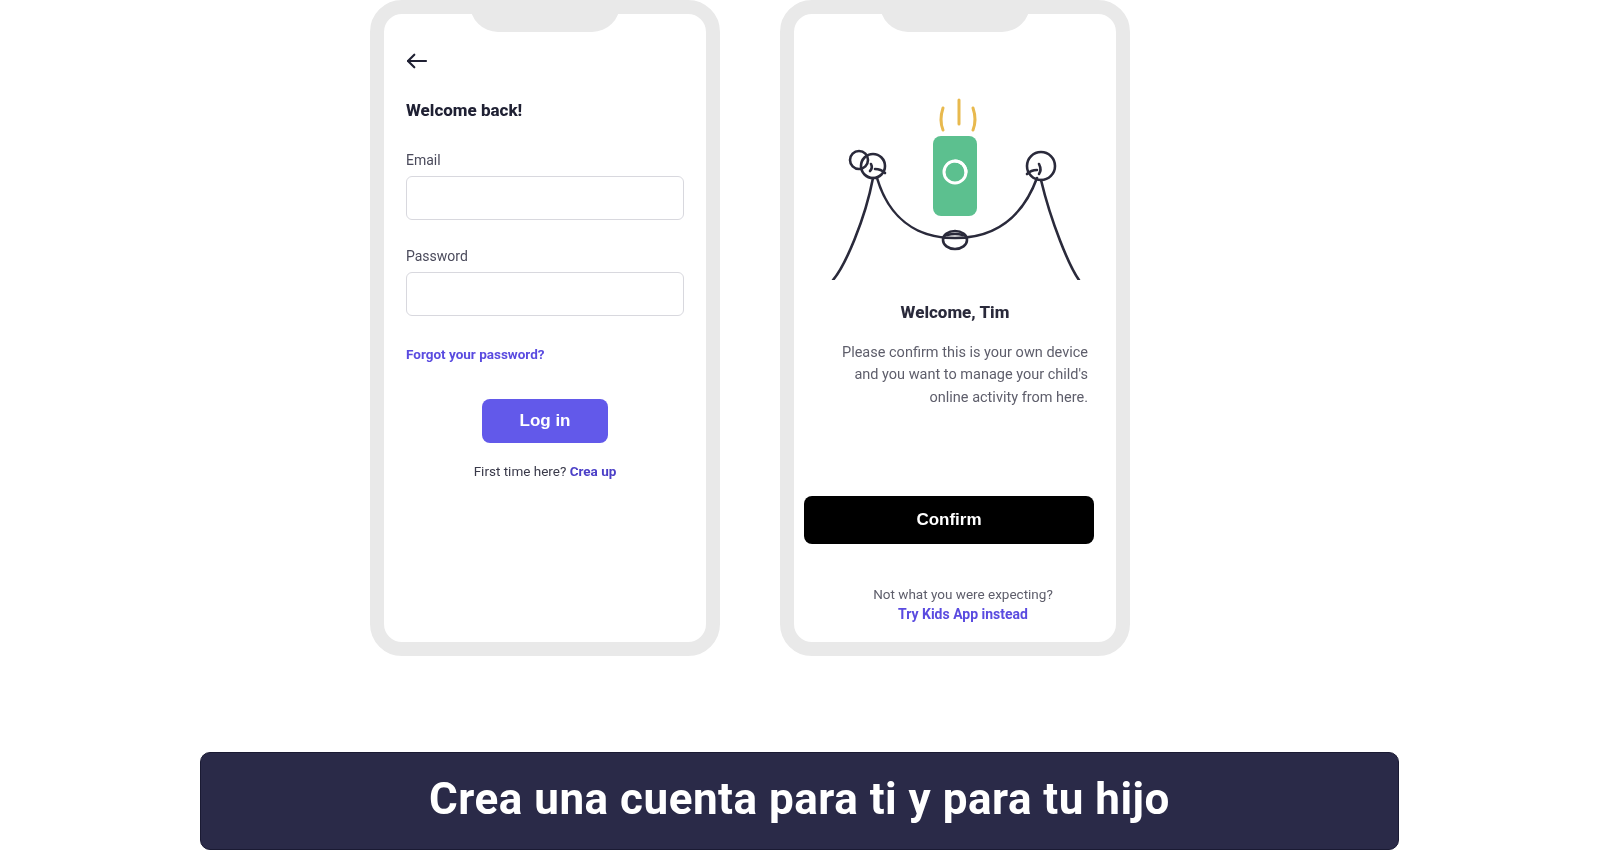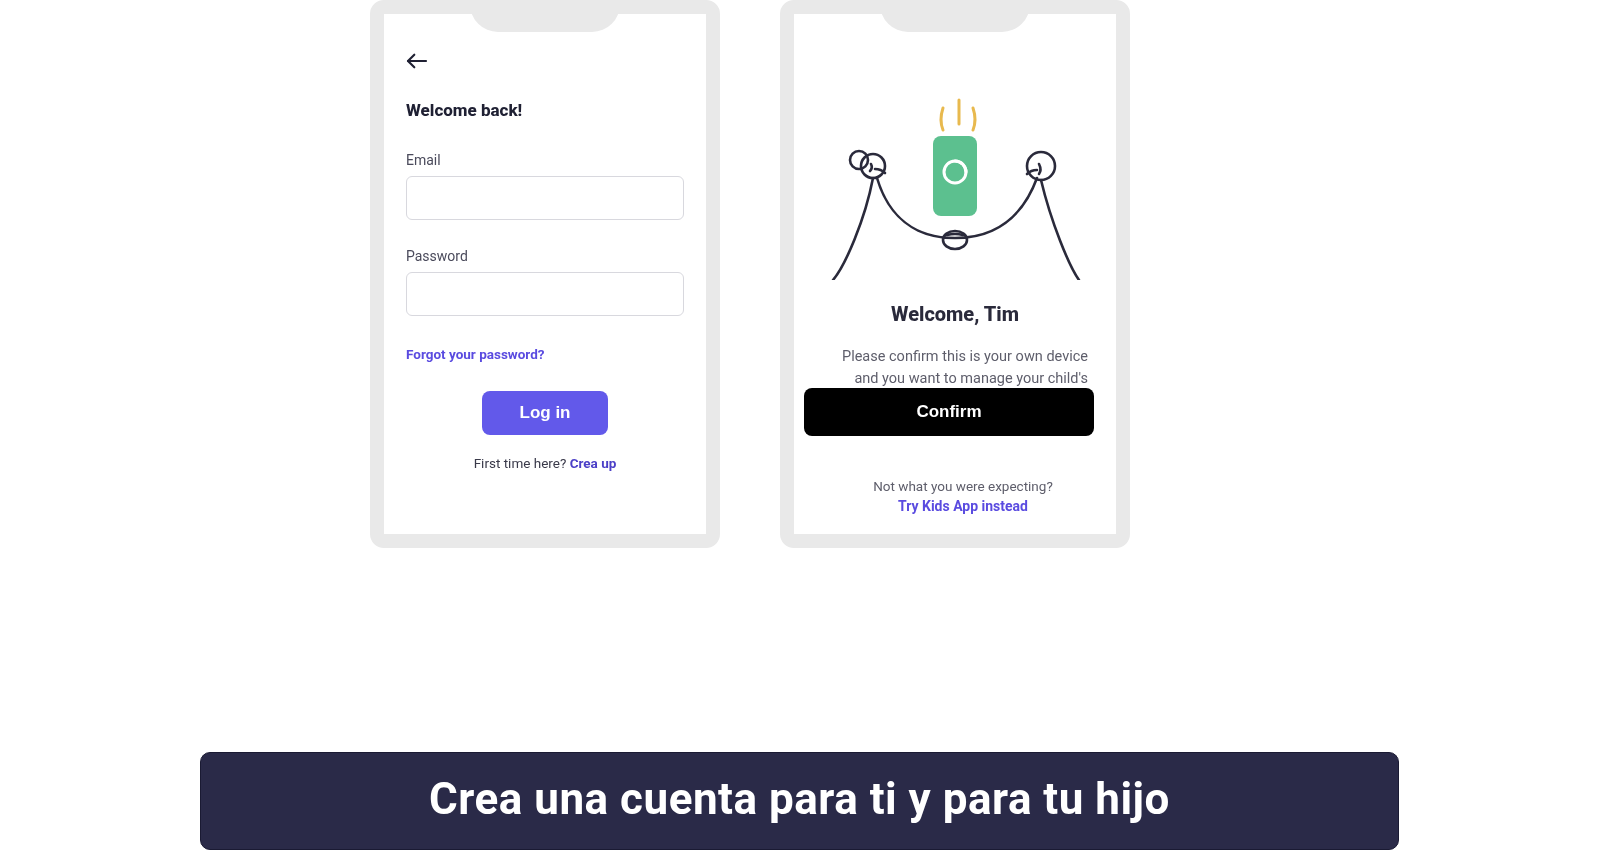--- a/index.html
+++ b/index.html
@@ -13,23 +13,23 @@
     overflow: hidden;
   }
   .stage {
     position: relative;
     width: 100%;
     height: 100%;
   }
   .phone {
     position: absolute;
     width: 350px;
-    height: 548px;
+    height: 656px;
     border: 14px solid #e9e9e9;
-    border-radius: 14px;
+    border-radius: 32px;
     background: #ffffff;
     box-sizing: border-box;
     overflow: hidden;
   }
   .phone-left { left: 370px; top: 0; }
   .phone-right { left: 780px; top: 0; }
 
   
   .notch {
     position: absolute;
@@ -82,21 +82,21 @@
   .forgot {
     color: #5a4be0;
     font-weight: 700;
     font-size: 13.5px;
     margin-top: -6px;
     margin-bottom: 24px;
     display: inline-block;
   }
   .login-btn {
     display: block;
-    margin: 5px auto 20px auto;
+    margin: 13px auto 20px auto;
     background: #6259ea;
     color: #fff;
     border: none;
     border-radius: 8px;
     font-size: 17px;
     font-weight: 700;
     padding: 12px 38px;
     cursor: pointer;
   }
   .signup-row {
@@ -111,21 +111,21 @@
 
   
   .illus {
     display: block;
     margin: 56px auto 22px auto;
     width: 260px;
     height: 210px;
   }
   .welcome-title {
     text-align: center;
-    font-size: 20px;
+    font-size: 17px;
     font-weight: 800;
     color: #2a2a3b;
     margin-bottom: 20px;
   }
   .welcome-body {
     text-align: right;
     color: #5e5e6b;
     font-size: 14.5px;
     line-height: 1.55;
     padding: 0 28px;

